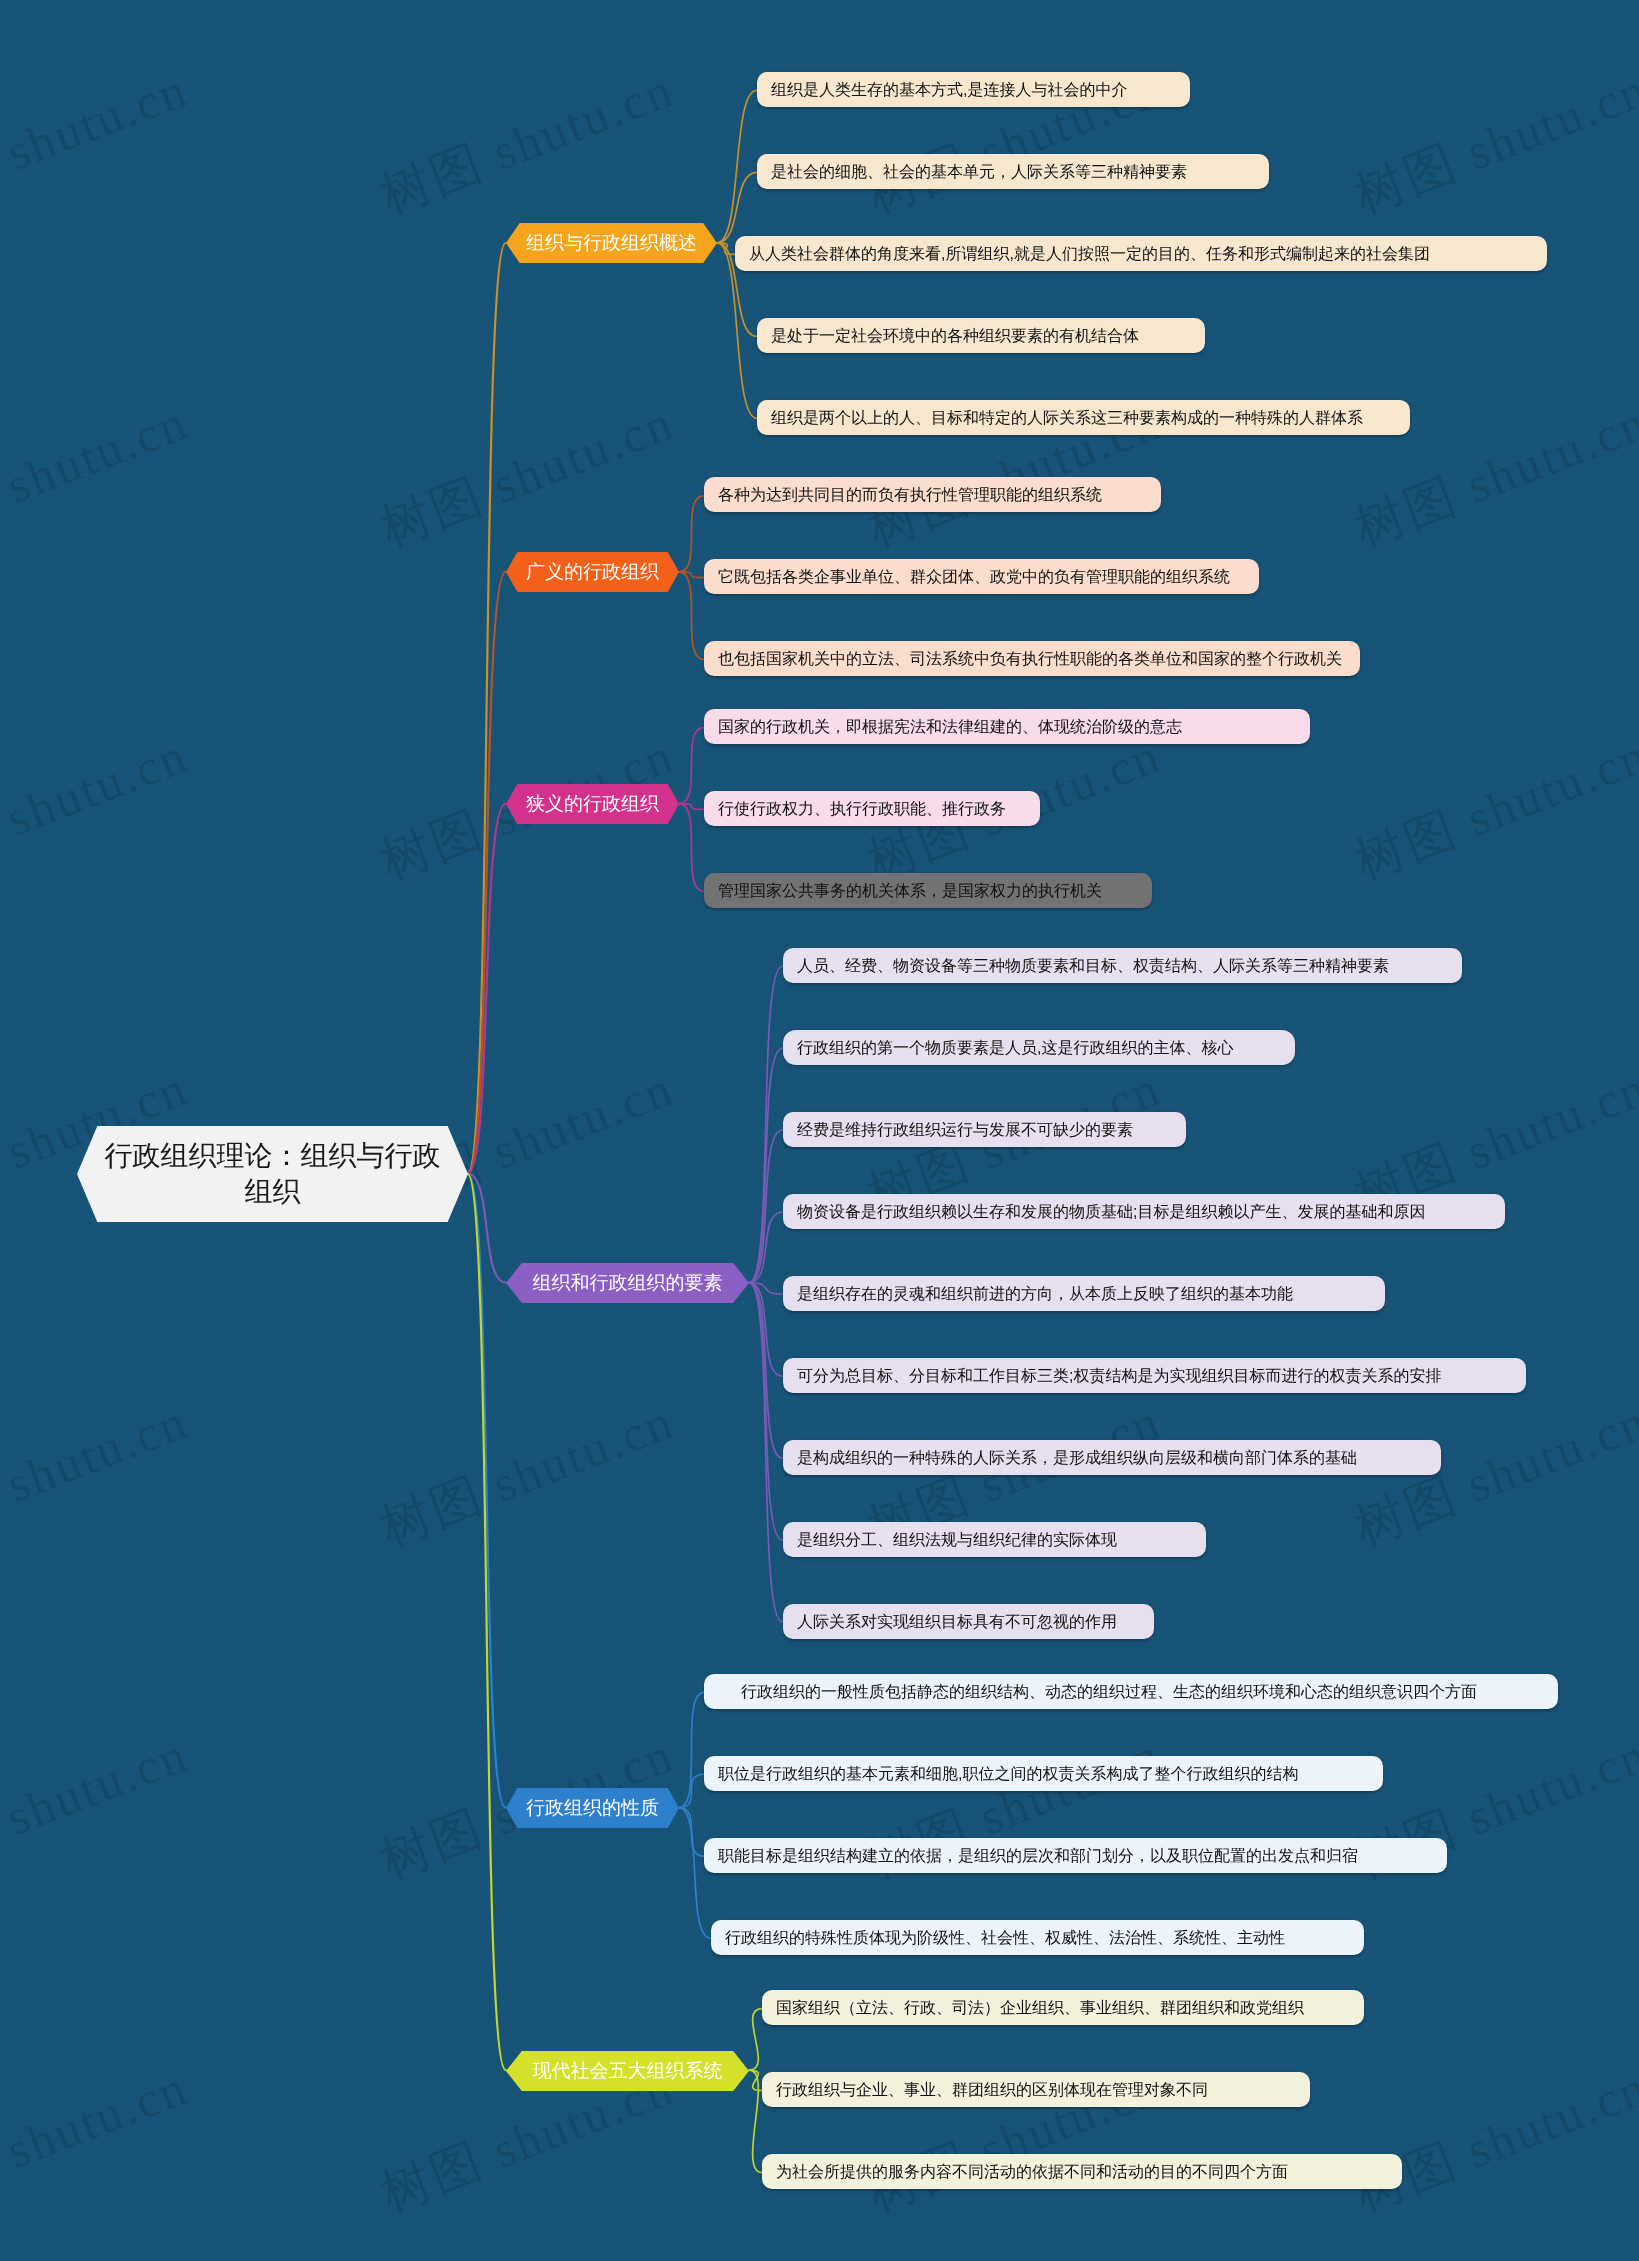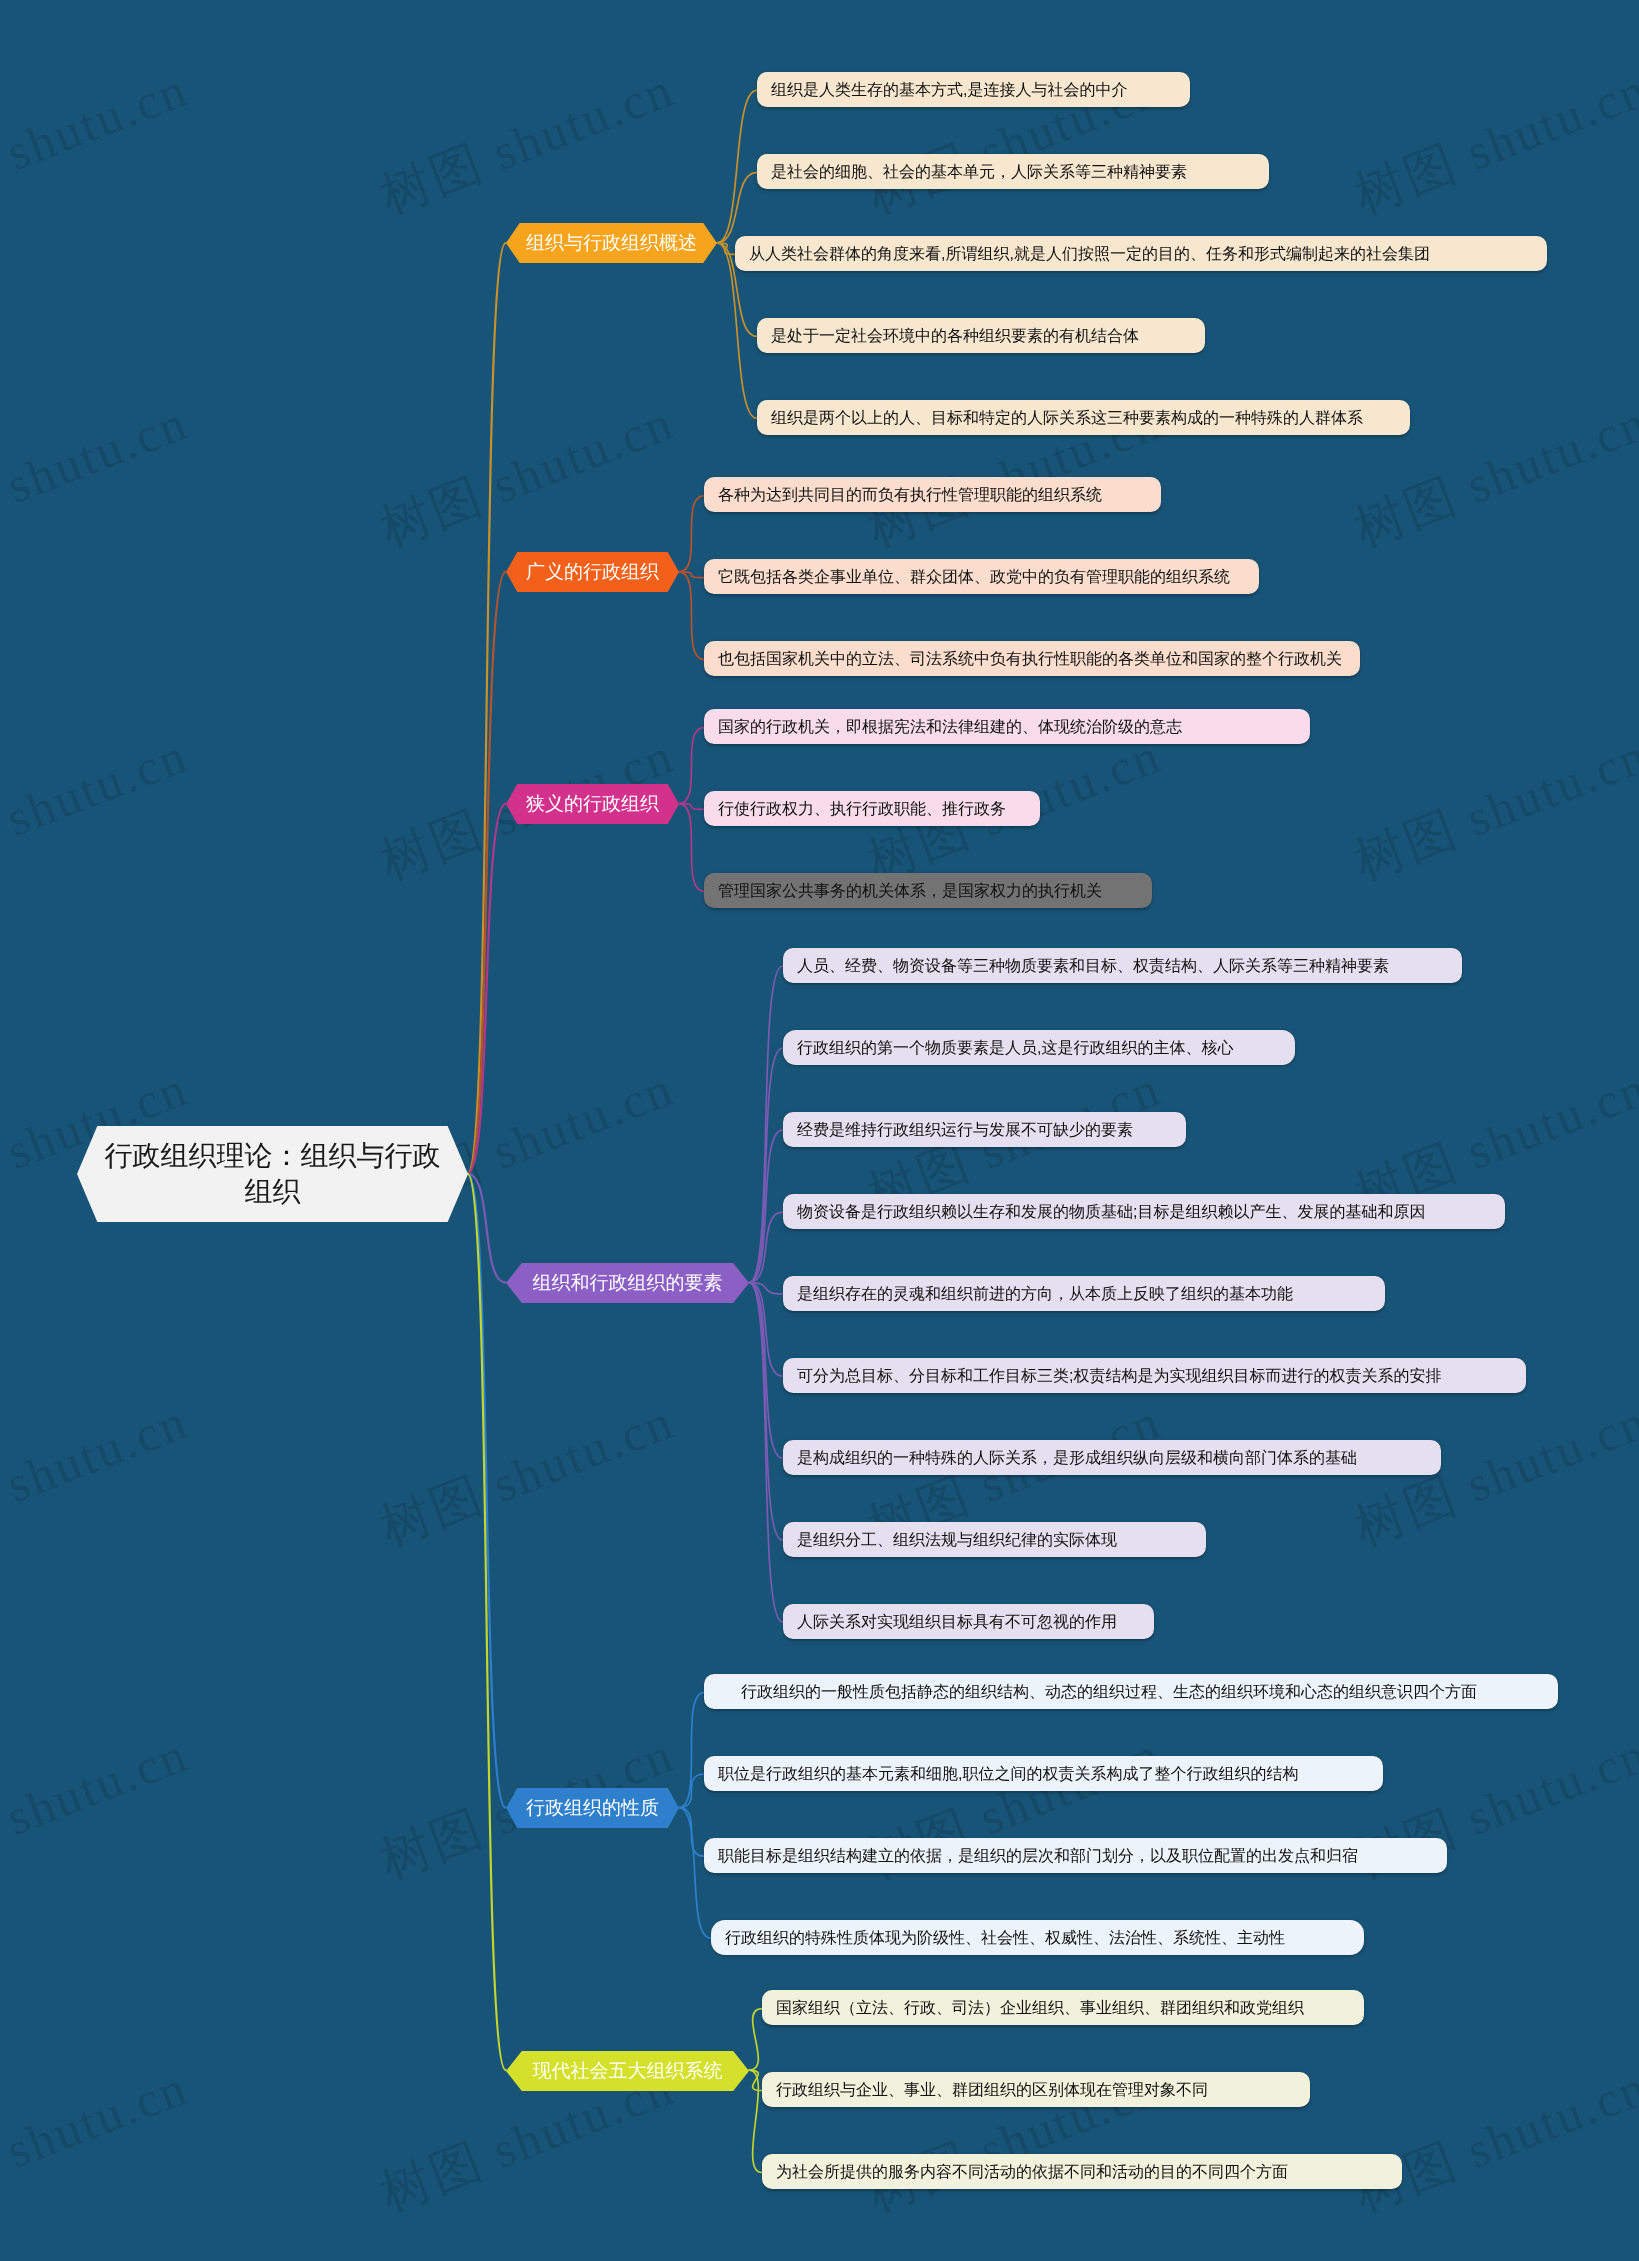--- a/index.html
+++ b/index.html
@@ -183,21 +183,21 @@
       <div class="node leaf" style="left: 783px; top: 1194px; width: 722px; background: rgb(230, 223, 239); color: rgb(17, 17, 17);">物资设备是行政组织赖以生存和发展的物质基础;目标是组织赖以产生、发展的基础和原因</div>
       <div class="node leaf" style="left: 783px; top: 1276px; width: 602px; background: rgb(230, 223, 239); color: rgb(17, 17, 17);">是组织存在的灵魂和组织前进的方向，从本质上反映了组织的基本功能</div>
       <div class="node leaf" style="left: 783px; top: 1358px; width: 743px; background: rgb(230, 223, 239); color: rgb(17, 17, 17);">可分为总目标、分目标和工作目标三类;权责结构是为实现组织目标而进行的权责关系的安排</div>
       <div class="node leaf" style="left: 783px; top: 1440px; width: 658px; background: rgb(230, 223, 239); color: rgb(17, 17, 17);">是构成组织的一种特殊的人际关系，是形成组织纵向层级和横向部门体系的基础</div>
       <div class="node leaf" style="left: 783px; top: 1522px; width: 423px; background: rgb(230, 223, 239); color: rgb(17, 17, 17);">是组织分工、组织法规与组织纪律的实际体现</div>
       <div class="node leaf" style="left: 783px; top: 1604px; width: 371px; background: rgb(230, 223, 239); color: rgb(17, 17, 17);">人际关系对实现组织目标具有不可忽视的作用</div>
       <div class="node branch" style="left: 506px; top: 1788px; width: 173px; height: 40px; background: rgb(46, 128, 204); color: rgb(255, 255, 255);">行政组织的性质</div>
       <div class="node leaf" style="left: 704px; top: 1674px; width: 854px; background: rgb(237, 243, 250); color: rgb(17, 17, 17); padding-left: 37px;">行政组织的一般性质包括静态的组织结构、动态的组织过程、生态的组织环境和心态的组织意识四个方面</div>
       <div class="node leaf" style="left: 704px; top: 1756px; width: 679px; background: rgb(237, 243, 250); color: rgb(17, 17, 17);">职位是行政组织的基本元素和细胞,职位之间的权责关系构成了整个行政组织的结构</div>
       <div class="node leaf" style="left: 704px; top: 1838px; width: 743px; background: rgb(237, 243, 250); color: rgb(17, 17, 17);">职能目标是组织结构建立的依据，是组织的层次和部门划分，以及职位配置的出发点和归宿</div>
-      <div class="node leaf" style="left: 711px; top: 1920px; width: 653px; background: rgb(237, 243, 250); color: rgb(17, 17, 17); border-radius: 14px;">行政组织的特殊性质体现为阶级性、社会性、权威性、法治性、系统性、主动性</div>
+      <div class="node leaf" style="left: 711px; top: 1920px; width: 653px; background: rgb(237, 243, 250); color: rgb(17, 17, 17);">行政组织的特殊性质体现为阶级性、社会性、权威性、法治性、系统性、主动性</div>
       <div class="node branch" style="left: 506px; top: 2051px; width: 243px; height: 40px; background: rgb(212, 224, 41); color: rgb(255, 255, 255);">现代社会五大组织系统</div>
       <div class="node leaf" style="left: 762px; top: 1990px; width: 602px; background: rgb(242, 242, 220); color: rgb(17, 17, 17);">国家组织（立法、行政、司法）企业组织、事业组织、群团组织和政党组织</div>
       <div class="node leaf" style="left: 762px; top: 2072px; width: 548px; background: rgb(242, 242, 220); color: rgb(17, 17, 17);">行政组织与企业、事业、群团组织的区别体现在管理对象不同</div>
       <div class="node leaf" style="left: 762px; top: 2154px; width: 640px; background: rgb(242, 242, 220); color: rgb(17, 17, 17);">为社会所提供的服务内容不同活动的依据不同和活动的目的不同四个方面</div>
     </div>
 
 </div>
 
 
 </body></html>

